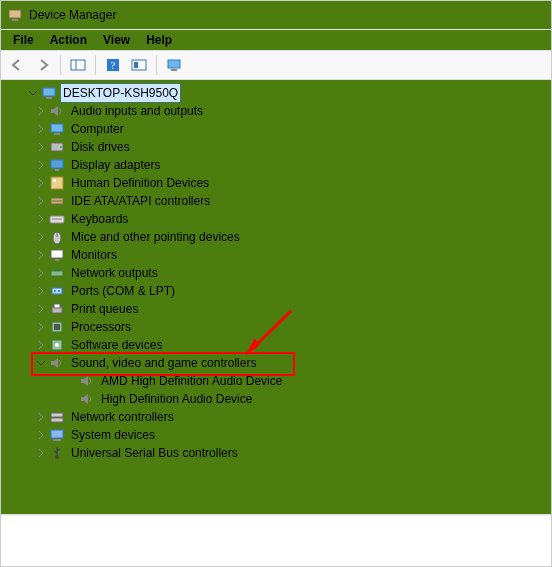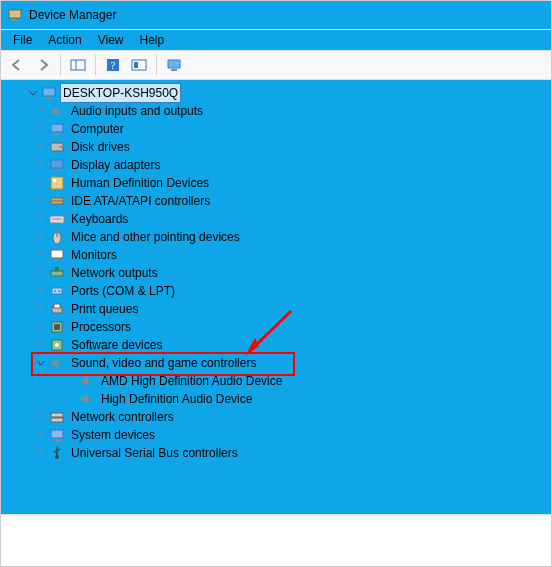--- a/index.html
+++ b/index.html
@@ -1,21 +1,21 @@
 <!DOCTYPE html>
 <html><head>
 <meta charset="utf-8">
 <style>
   html,body{margin:0;padding:0;font-family:"Segoe UI",Tahoma,sans-serif;font-size:12px;color:#000;background:#fff;}
-  .window{width:552px;height:567px;border:1px solid #ccc;box-sizing:border-box;display:flex;flex-direction:column;background:#0ea5e9;}
+  .window{width:552px;height:567px;border:1px solid #ccc;box-sizing:border-box;display:flex;flex-direction:column;background:#4d7c0f;}
   .titlebar{height:28px;display:flex;align-items:center;padding:0 6px;border-bottom:1px solid #e5e5e5;}
   .titlebar .title-icon{width:16px;height:16px;margin-right:6px;display:flex;align-items:center;justify-content:center;}
   .titlebar .title{flex:1;}
   .menubar{height:20px;display:flex;align-items:center;padding:0 4px;gap:0;}
-  .menubar .menu-item{padding:2px 8px;cursor:default;}
+  .menubar .menu-item{padding:2px 8px;cursor:default;font-weight:bold;}
   .toolbar{height:28px;border-top:1px solid #e0e0e0;border-bottom:1px solid #e0e0e0;background:#f8f8f8;display:flex;align-items:center;padding:0 4px;gap:2px;}
   .toolbar .tb-sep{width:1px;height:20px;background:#d0d0d0;margin:0 3px;}
   .tb-btn{width:22px;height:22px;display:flex;align-items:center;justify-content:center;border:1px solid transparent;}
   .tree-area{flex:1;overflow:auto;padding:4px 0 4px 0;border-bottom:1px solid #e0e0e0;position:relative;}
   .footer{height:50px;background:#fff;border-top:1px solid #f0f0f0;}
   .row{display:flex;align-items:center;height:18px;line-height:18px;white-space:nowrap;position:relative;}
   .expander{width:12px;height:12px;margin-right:2px;display:inline-flex;align-items:center;justify-content:center;flex:none;}
   .expander svg{display:block;}
   .node-icon{width:16px;height:16px;margin-right:4px;display:inline-flex;align-items:center;justify-content:center;flex:none;}
   .node-label{padding:0 2px;}

